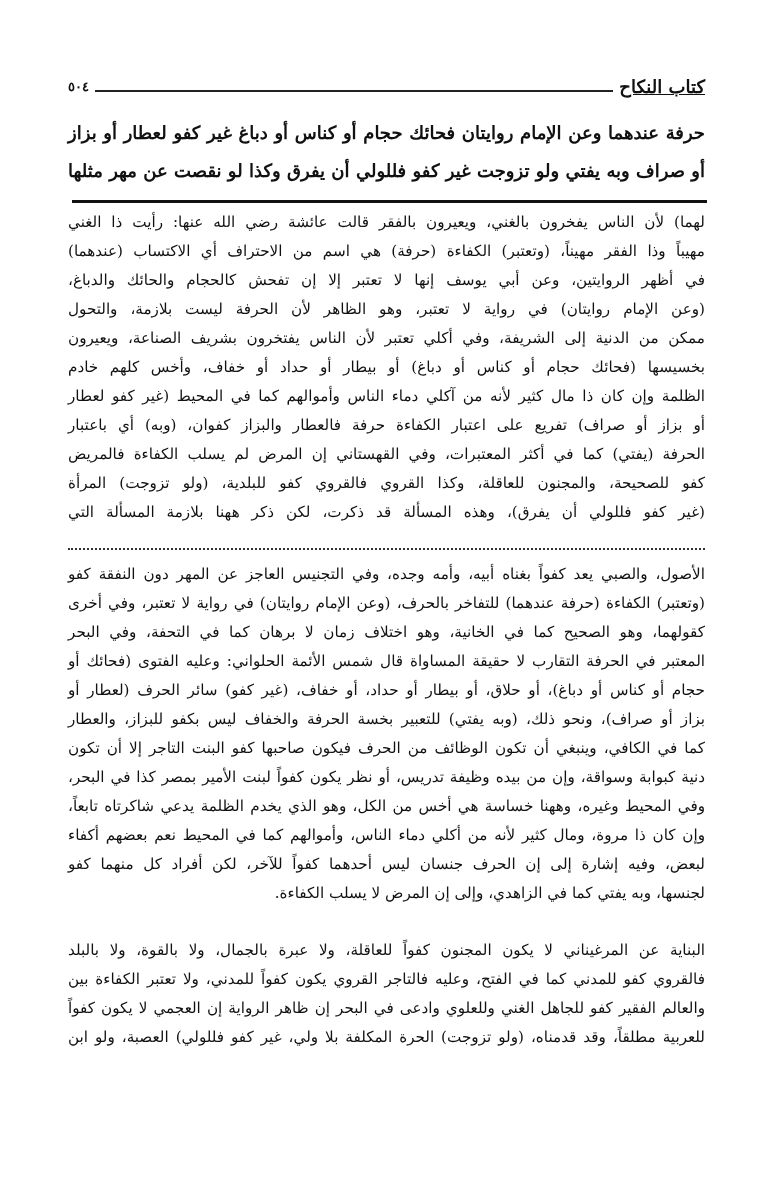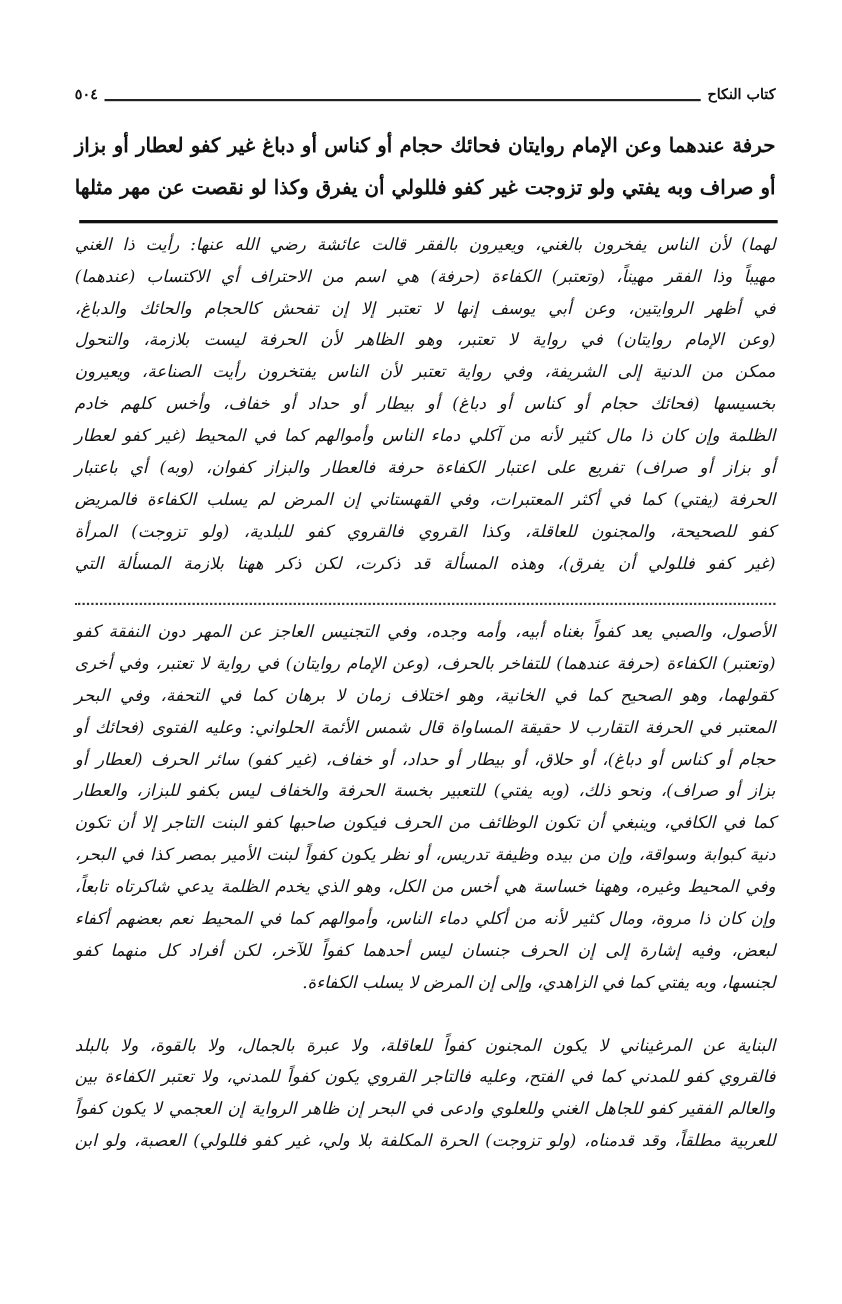--- a/index.html
+++ b/index.html
@@ -5,39 +5,39 @@
   html, body { margin: 0; padding: 0; background: #ffffff; }
   body {
     width: 765px; height: 1185px; overflow: hidden; position: relative;
     font-family: "DejaVu Serif", "Liberation Serif", serif; color: #111;
   }
   .page { position: absolute; left: 0; top: 0; width: 765px; height: 1185px; }
   .running-header {
     position: absolute; left: 68px; right: 60px; top: 74px; height: 22px;
     display: flex; direction: rtl; align-items: flex-end;
   }
-  .running-header .title { font-size: 13px; font-weight: bold; white-space: nowrap; padding-left: 6px; line-height: 18px; }
+  .running-header .title { font-size: 18px; font-weight: bold; white-space: nowrap; padding-left: 6px; line-height: 18px; text-decoration: underline; }
   .running-header .rule { flex: 1; border-bottom: 2px solid #222; margin-bottom: 4px; }
   .running-header .pnum { font-size: 13px; font-weight: bold; white-space: nowrap; padding-right: 6px; line-height: 18px; }
 
   .matn {
     position: absolute; left: 68px; right: 60px; top: 114px;
     direction: rtl; text-align: justify; text-align-last: justify;
     font-size: 18px; line-height: 38px; font-weight: bold;
   }
   .matn p { margin: 0; }
 
   .hr-main { position: absolute; left: 72px; right: 58px; top: 200px; border-top: 3px solid #111; }
 
   .sharh {
     position: absolute; left: 68px; right: 60px;
     direction: rtl; text-align: justify;
     font-size: 15.2px; line-height: 29px;
   }
-  .sharh p { margin: 0; text-align-last: justify; font-style: italic; }
+  .sharh p { margin: 0; text-align-last: justify; }
   .sharh p.last { text-align-last: right; }
   .sharh-1 { top: 208px; }
   .dots {
     position: absolute; left: 68px; right: 60px; top: 548px; height: 4px;
     border-top: 2px dotted #333;
   }
   .sharh-2 { top: 560px; }
   .sharh-3 { top: 936px; }
   .sharh-3 p.indent { text-indent: 24px; }
 </style>
@@ -57,21 +57,21 @@
     <p>أو صراف وبه يفتي ولو تزوجت غير كفو فللولي أن يفرق وكذا لو نقصت عن مهر مثلها</p>
   </div>
 
   <div class="hr-main"></div>
 
   <div class="sharh sharh-1">
     <p>لهما) لأن الناس يفخرون بالغني، ويعيرون بالفقر قالت عائشة رضي الله عنها: رأيت ذا الغني</p>
     <p>مهيباً وذا الفقر مهيناً، (وتعتبر) الكفاءة (حرفة) هي اسم من الاحتراف أي الاكتساب (عندهما)</p>
     <p>في أظهر الروايتين، وعن أبي يوسف إنها لا تعتبر إلا إن تفحش كالحجام والحائك والدباغ،</p>
     <p>(وعن الإمام روايتان) في رواية لا تعتبر، وهو الظاهر لأن الحرفة ليست بلازمة، والتحول</p>
-    <p>ممكن من الدنية إلى الشريفة، وفي رواية تعتبر لأن الناس يفتخرون رأيت الصناعة، ويعيرون</p>
+    <p>ممكن من الدنية إلى الشريفة، وفي أكلي تعتبر لأن الناس يفتخرون بشريف الصناعة، ويعيرون</p>
     <p>بخسيسها (فحائك حجام أو كناس أو دباغ) أو بيطار أو حداد أو خفاف، وأخس كلهم خادم</p>
     <p>الظلمة وإن كان ذا مال كثير لأنه من آكلي دماء الناس وأموالهم كما في المحيط (غير كفو لعطار</p>
     <p>أو بزاز أو صراف) تفريع على اعتبار الكفاءة حرفة فالعطار والبزاز كفوان، (وبه) أي باعتبار</p>
     <p>الحرفة (يفتي) كما في أكثر المعتبرات، وفي القهستاني إن المرض لم يسلب الكفاءة فالمريض</p>
     <p>كفو للصحيحة، والمجنون للعاقلة، وكذا القروي فالقروي كفو للبلدية، (ولو تزوجت) المرأة</p>
     <p>(غير كفو فللولي أن يفرق)، وهذه المسألة قد ذكرت، لكن ذكر ههنا بلازمة المسألة التي</p>
   </div>
 
   <div class="dots"></div>
 

